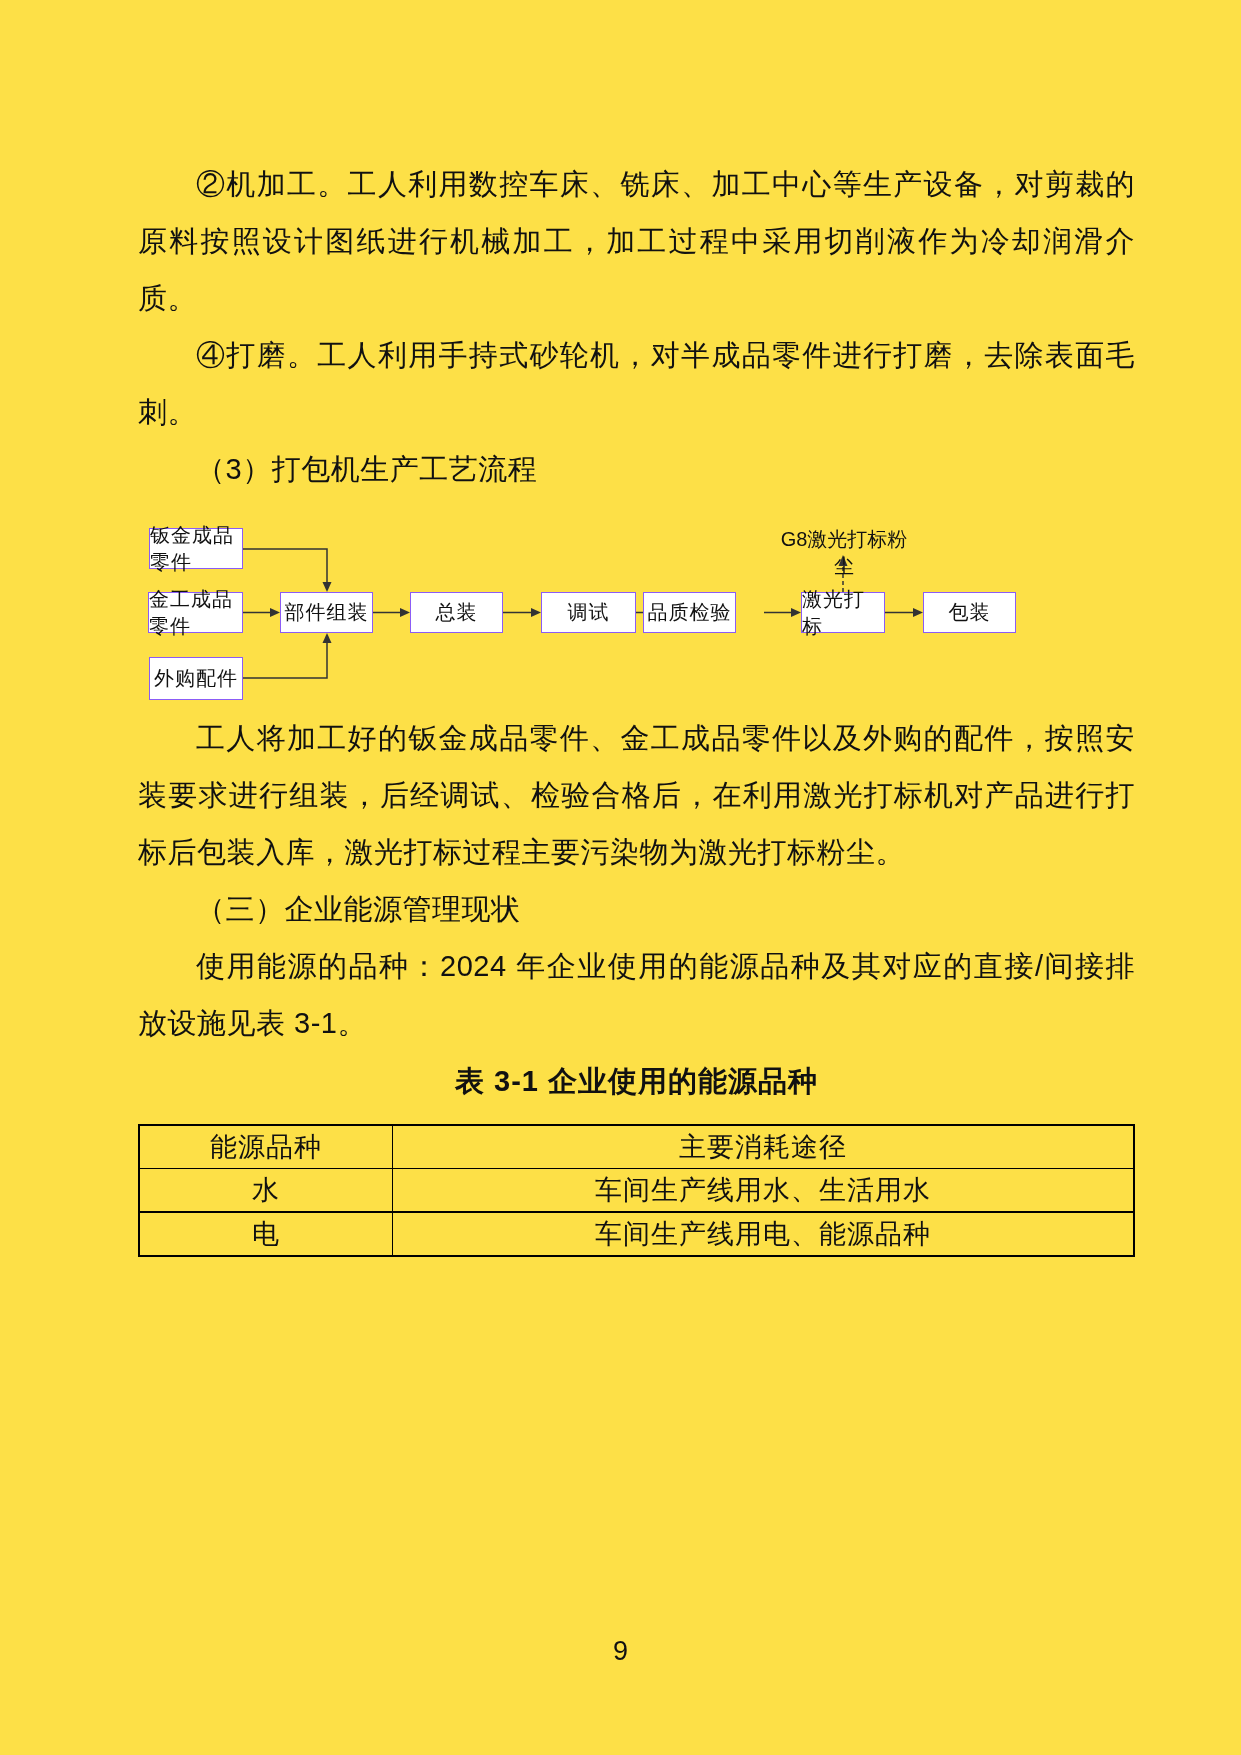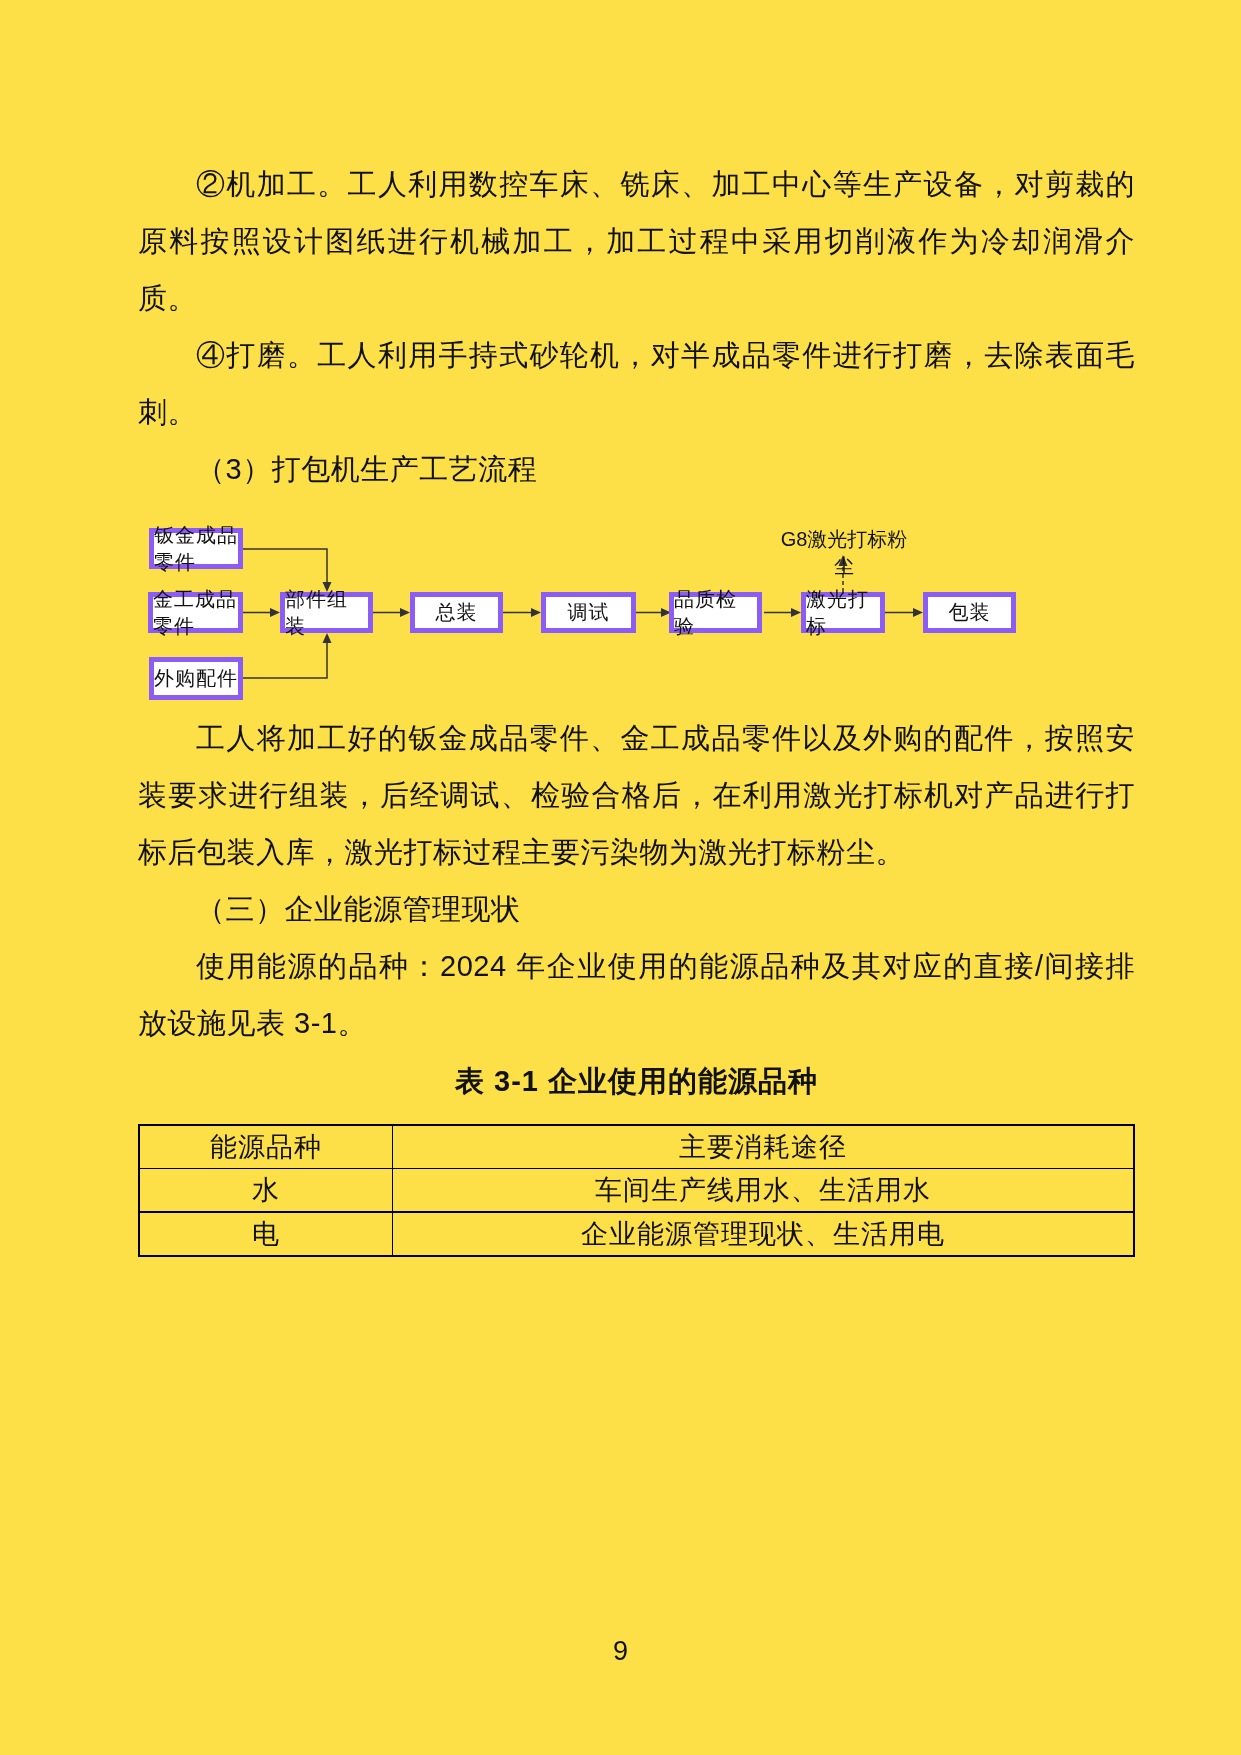--- a/index.html
+++ b/index.html
@@ -32,21 +32,21 @@
   }
   .flowchart{
     position:relative;
     height:200px;
     margin-top:12px;
   }
   .connectors{position:absolute;left:0;top:0;}
   .fnode{
     position:absolute;
     box-sizing:border-box;
-    border:5px solid #8b5cf6;
+    border:1px solid #8b5cf6;
     background:#ffffff;
     display:flex;align-items:center;justify-content:center;
     font-size:20px;
     letter-spacing:1px;
     color:#111111;
   }
   .emission-label{
     position:absolute;
     left:640px;top:16px;width:132px;
     text-align:center;
@@ -132,21 +132,21 @@
       </g>
     </svg>
 
     <div class="fnode" style="left:11px;top:18px;width:94px;height:41px">钣金成品零件</div>
     <div class="fnode" style="left:10px;top:82px;width:95px;height:41px">金工成品零件</div>
     <div class="fnode" style="left:11px;top:147px;width:94px;height:43px">外购配件</div>
 
     <div class="fnode" style="left:142px;top:82px;width:93px;height:41px">部件组装</div>
     <div class="fnode" style="left:272px;top:82px;width:93px;height:41px">总装</div>
     <div class="fnode" style="left:403px;top:82px;width:95px;height:41px">调试</div>
-    <div class="fnode" style="left:531px;top:82px;width:93px;height:41px">品质检验</div>
+    <div class="fnode" style="left:505px;top:82px;width:93px;height:41px">品质检验</div>
     <div class="fnode" style="left:663px;top:82px;width:84px;height:41px">激光打标</div>
     <div class="fnode" style="left:785px;top:82px;width:93px;height:41px">包装</div>
 
     <div class="emission-label">G8激光打标粉尘</div>
   </div>
 
 
   <p class="para">工人将加工好的钣金成品零件、金工成品零件以及外购的配件，按照安装要求进行组装，后经调试、检验合格后，在利用激光打标机对产品进行打标后包装入库，激光打标过程主要污染物为激光打标粉尘。</p>
   <p class="para">（三）企业能源管理现状</p>
   <p class="para">使用能源的品种：2024 年企业使用的能源品种及其对应的直接/间接排放设施见表 3-1。</p>
@@ -164,20 +164,20 @@
         <th>主要消耗途径</th>
       </tr>
     </thead>
     <tbody>
       <tr class="row-water">
         <td>水</td>
         <td>车间生产线用水、生活用水</td>
       </tr>
       <tr>
         <td>电</td>
-        <td>企业能源管理现状、生活用电</td>
+        <td>车间生产线用电、能源品种</td>
       </tr>
     </tbody>
   </table>
 
   <div class="page-number">9</div>
 
 </div>
 
 </body></html>

